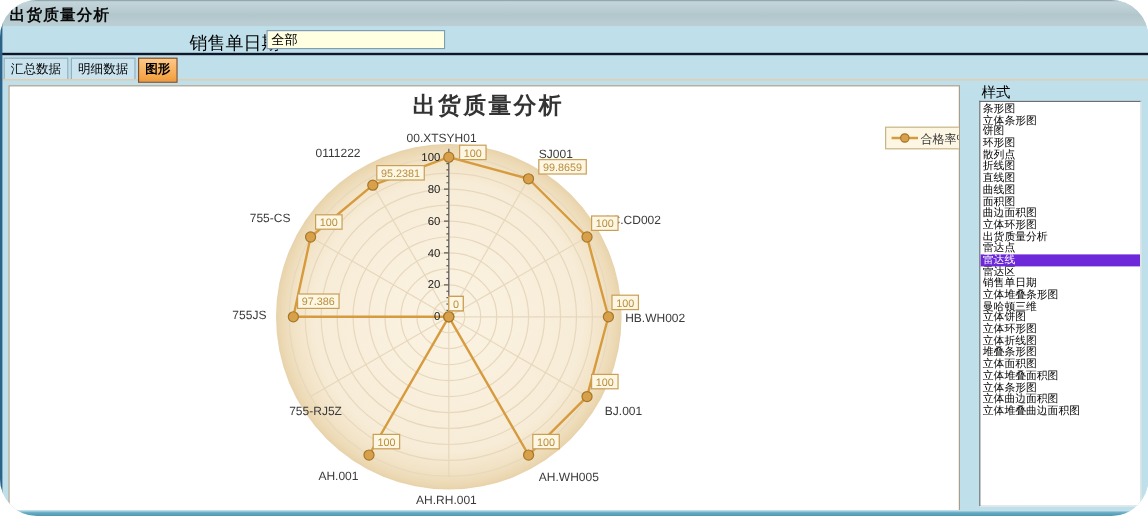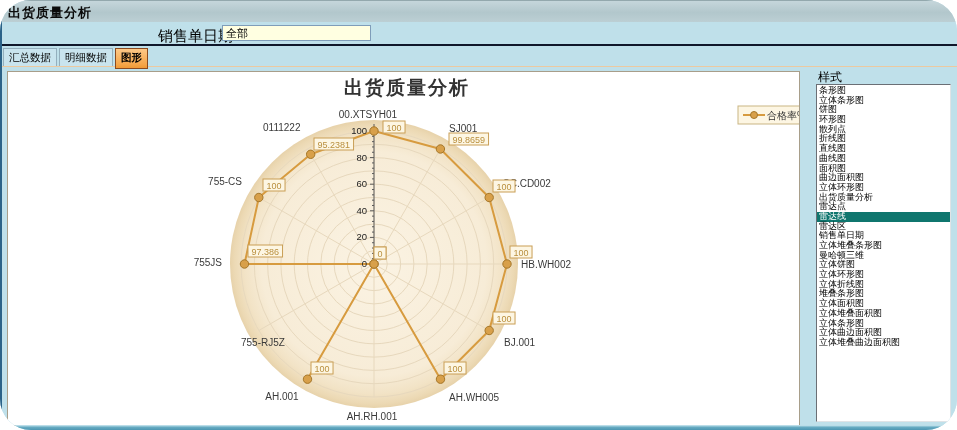--- a/index.html
+++ b/index.html
@@ -26,21 +26,21 @@
       border-top:1px solid #ecc9a0; }
   .chart-panel { position:absolute; left:7px; top:4px; width:793px; height:355px;
       background:#ffffff; border:1px solid #a89e8a; }
   .chart-panel svg { display:block; }
   .style-panel { position:absolute; left:806px; top:0; width:149px; height:359px; }
   .style-title { position:absolute; left:12px; top:2px; font-size:12px; color:#000; }
   .style-list { position:absolute; left:10px; top:17px; width:135px; height:338px; background:#fff;
       border:1px solid; border-color:#6b6f75 #dfe3e6 #dfe3e6 #6b6f75; overflow:hidden; padding-top:1px; }
   .style-option { font-size:9px; line-height:9.7px; height:9.7px; padding-left:2px; color:#000;
       white-space:nowrap; cursor:default; }
-  .style-option.selected { background:#0f766e; color:#fff; }
+  .style-option.selected { background:#6d28d9; color:#fff; }
   .bottom-edge { position:absolute; left:0; top:425px; width:957px; height:5px;
       background:linear-gradient(180deg,#d2ebf3 0%,#66abc2 45%,#4d96b2 100%); }
 </style>
 </head>
 <body>
 
 <div class="window">
   <div class="left-edge"></div>
 
   <div class="titlebar">

